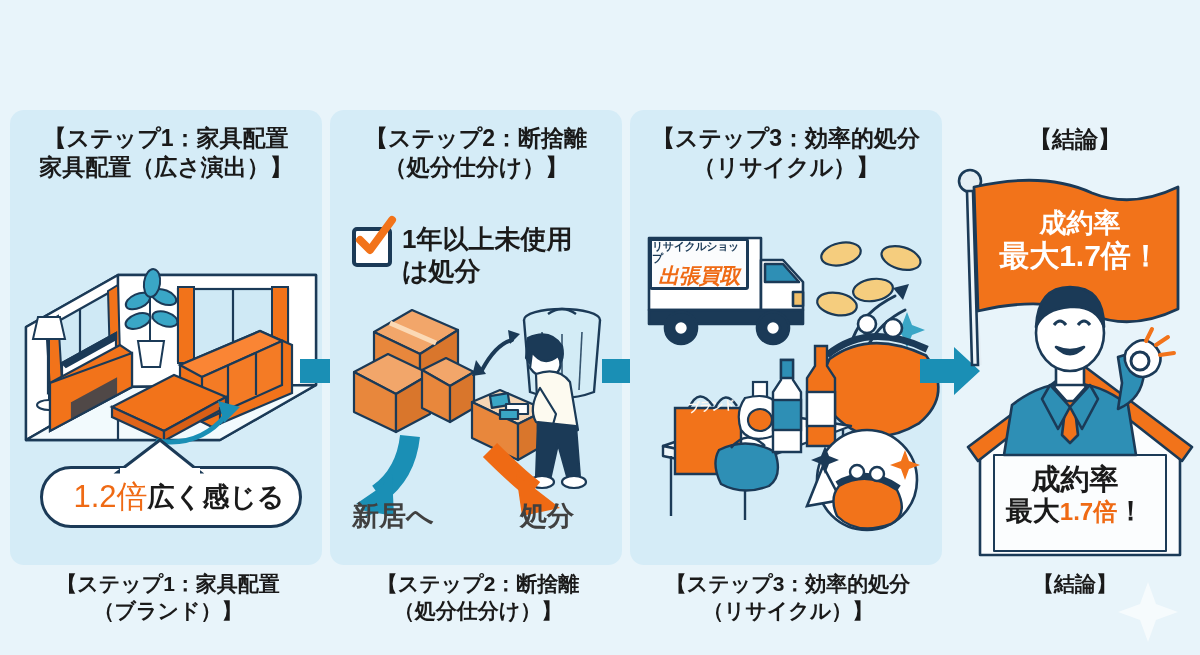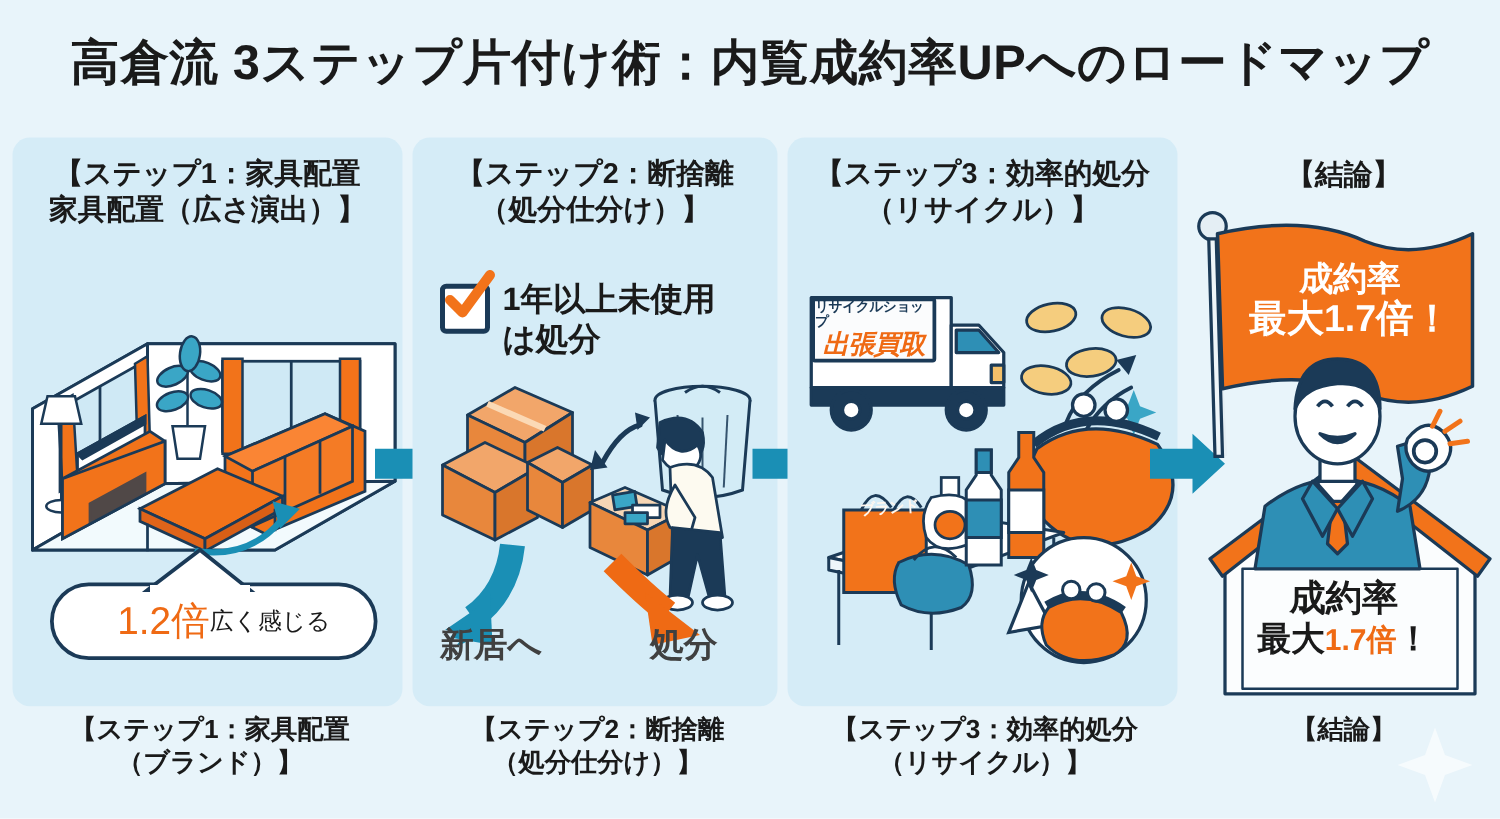--- a/index.html
+++ b/index.html
@@ -59,21 +59,21 @@
   #room-art { position: absolute; left: 20px; top: 235px; }
   #bubble-1 {
     position: absolute; left: 40px; top: 466px;
     width: 262px; height: 62px;
     background: #ffffff; border: 3px solid #1b3a57;
     border-radius: 32px;
     display: flex; align-items: center; justify-content: center;
     white-space: nowrap;
   }
   #bubble-1 .big   { font-size: 31px; font-weight: normal; color: #ef6a14; margin-left: 16px; }
-  #bubble-1 .rest  { font-size: 19px; font-weight: normal; color: #1a1a1a; }
+  #bubble-1 .rest  { font-size: 27px; font-weight: bold; color: #1a1a1a; }
 
   
   #check-row {
     position: absolute; left: 352px; top: 224px;
     display: flex; align-items: flex-start; gap: 10px;
   }
   #check-box {
     width: 40px; height: 40px; flex: 0 0 40px; margin-top: 3px;
     background: #ffffff; border: 4px solid #1b3a57; border-radius: 5px;
     position: relative;
@@ -120,23 +120,20 @@
   #house-text .l2 { font-size: 27px; font-weight: bold; color: #1a1a1a; display: block; white-space: nowrap; }
   #house-text .hl { font-size: 24px; color: #ef6a14; }
 
   svg { display: block; overflow: visible; }
 </style>
 </head>
 <body>
 
 <div id="root">
 
-  <div class="title-bar">
-    <span class="title-text">高倉流 3ステップ片付け術：内覧成約率UPへのロードマップ</span>
-  </div>
 
   <div class="panel" id="panel-1">
     <div class="panel-head">
       <div>【ステップ1：家具配置</div>
       <div>家具配置（広さ演出）】</div>
     </div>
   </div>
 
   <div id="room-art">
     <svg width="300" height="230" viewBox="0 0 300 230">

